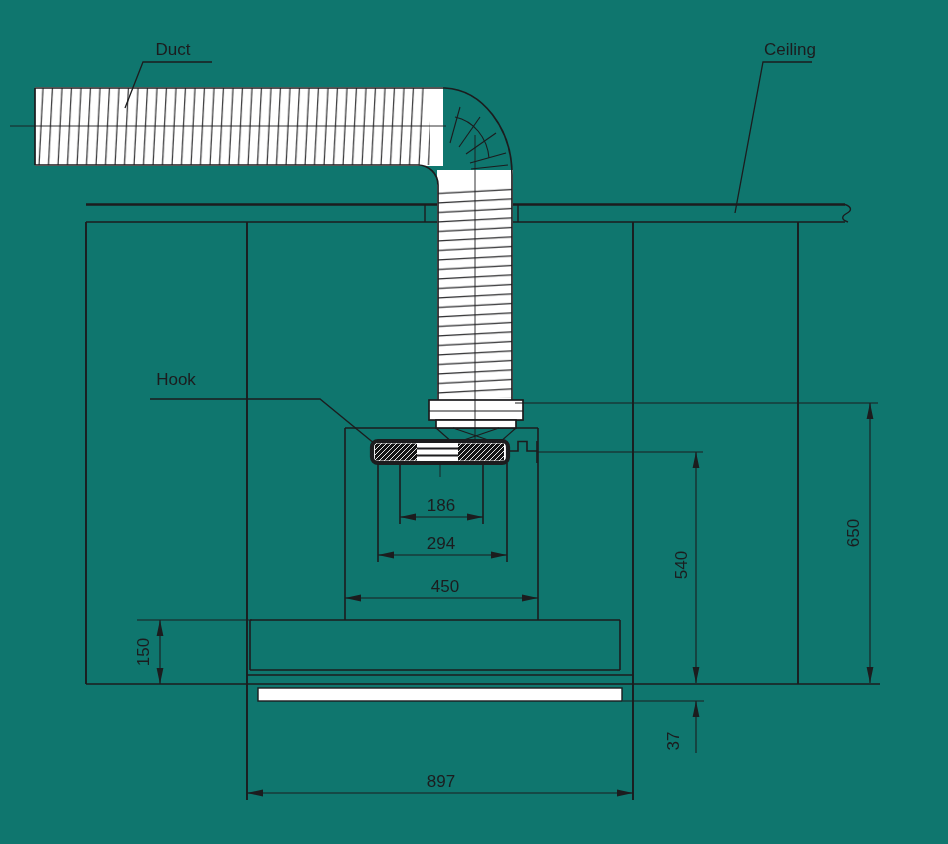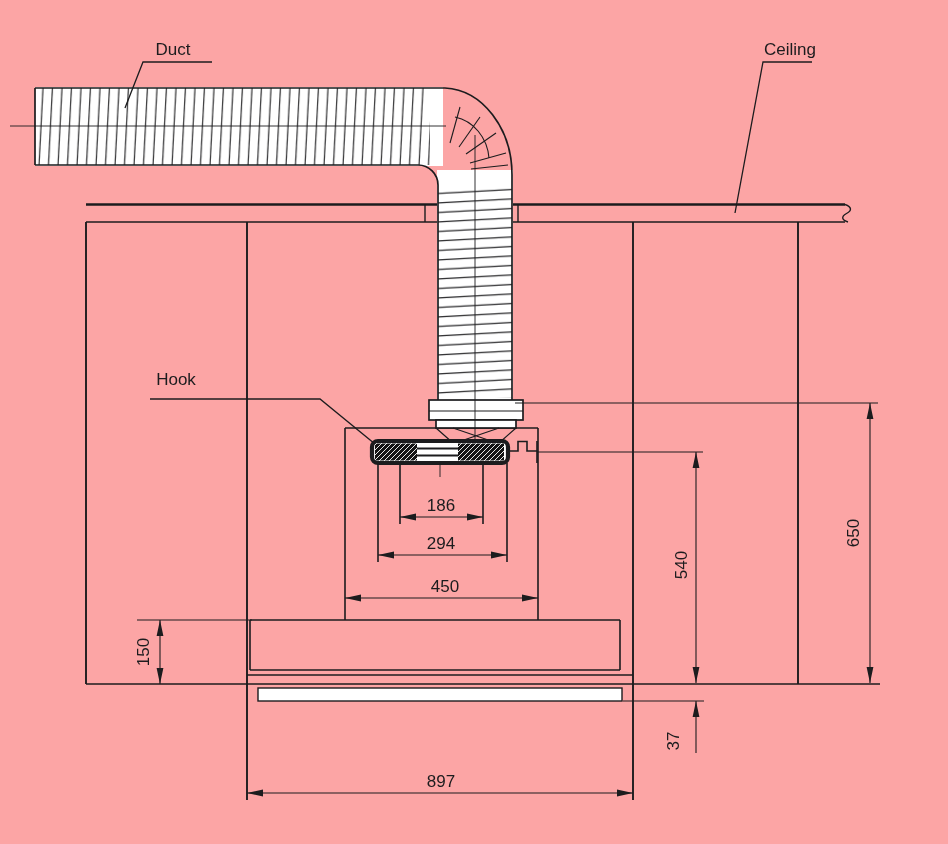--- a/index.html
+++ b/index.html
@@ -1,16 +1,16 @@
 <!DOCTYPE html>
 <html><head>
 <meta charset="utf-8">
 <style>
   html,body{margin:0;padding:0;background:#ffffff;}
-  .stage{position:relative;width:948px;height:844px;background:#fca5a5;overflow:hidden;
+  .stage{position:relative;width:948px;height:844px;background:#0f766e;overflow:hidden;
          font-family:"Liberation Sans", sans-serif;}
   svg{position:absolute;left:0;top:0;}
   text{font-family:"Liberation Sans", sans-serif;fill:#1c1c1e;}
   .lbl{font-size:17px;}
   .dim{font-size:17px;}
 </style>
 </head>
 <body>
 
 <div class="stage">

